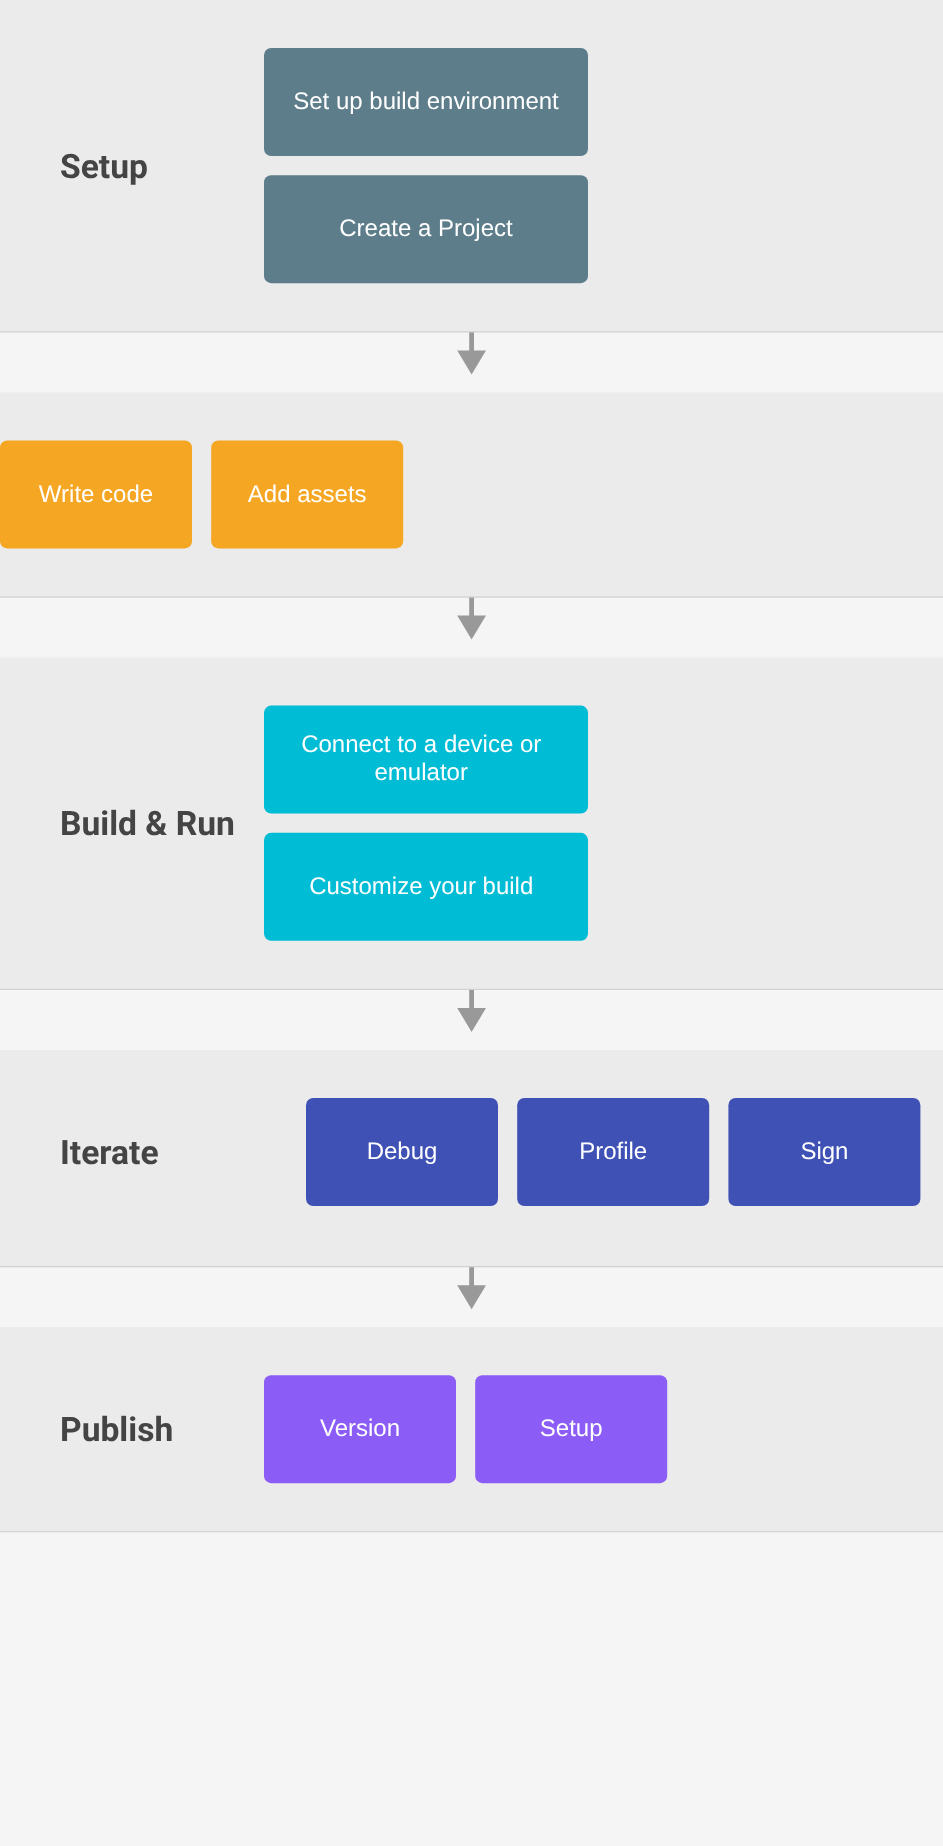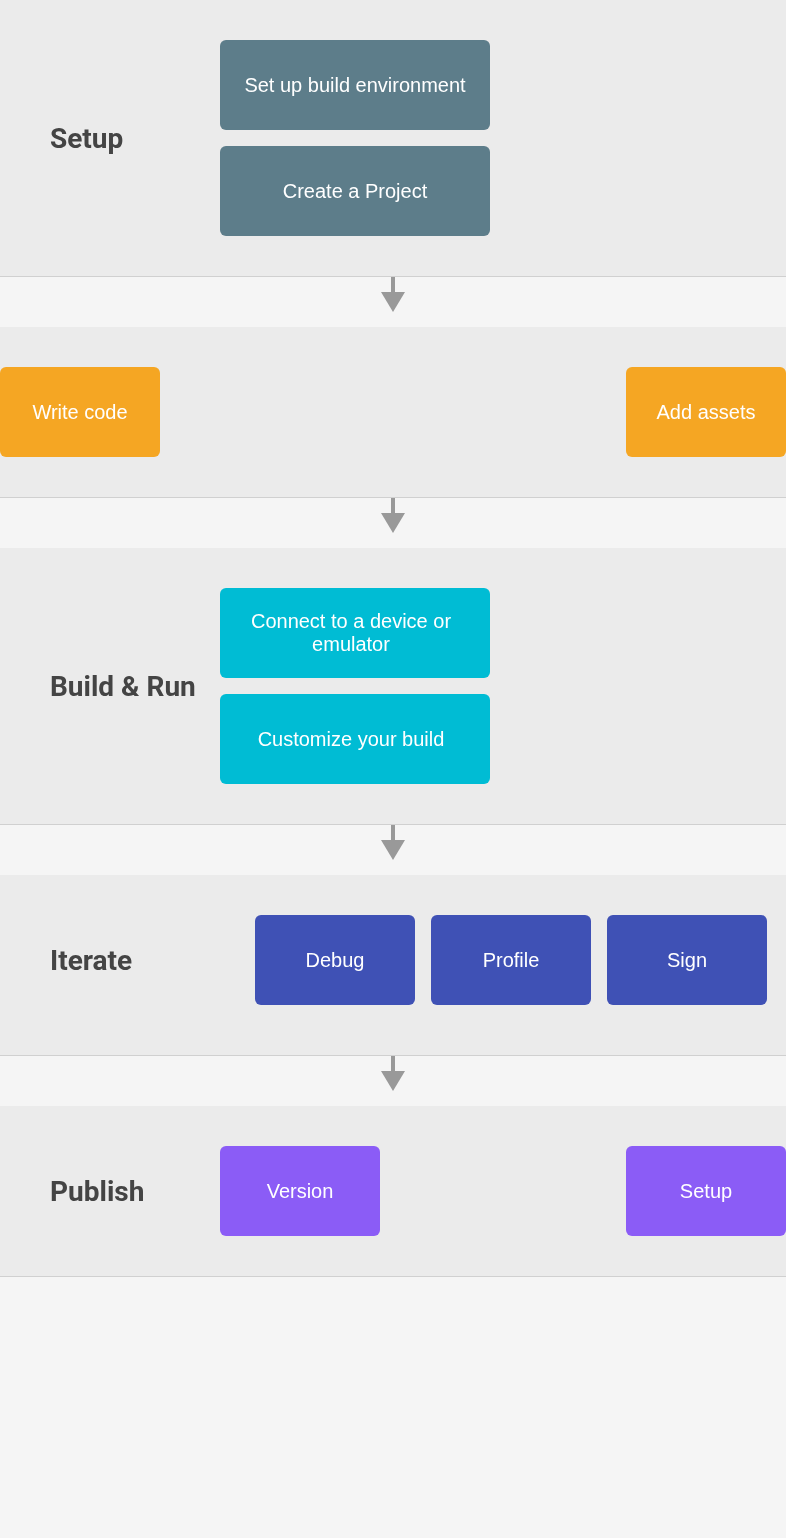--- a/index.html
+++ b/index.html
@@ -25,21 +25,20 @@
       font-weight: bold;
       color: #444;
       flex-shrink: 0;
     }
 
     .section-buttons {
       display: flex;
       flex-wrap: wrap;
       gap: 16px;
       flex: 1;
-      justify-content: space-between;
     }
 
     .btn {
       border: none;
       border-radius: 6px;
       color: #fff;
       font-size: 20px;
       font-weight: 500;
       cursor: pointer;
       display: flex;

